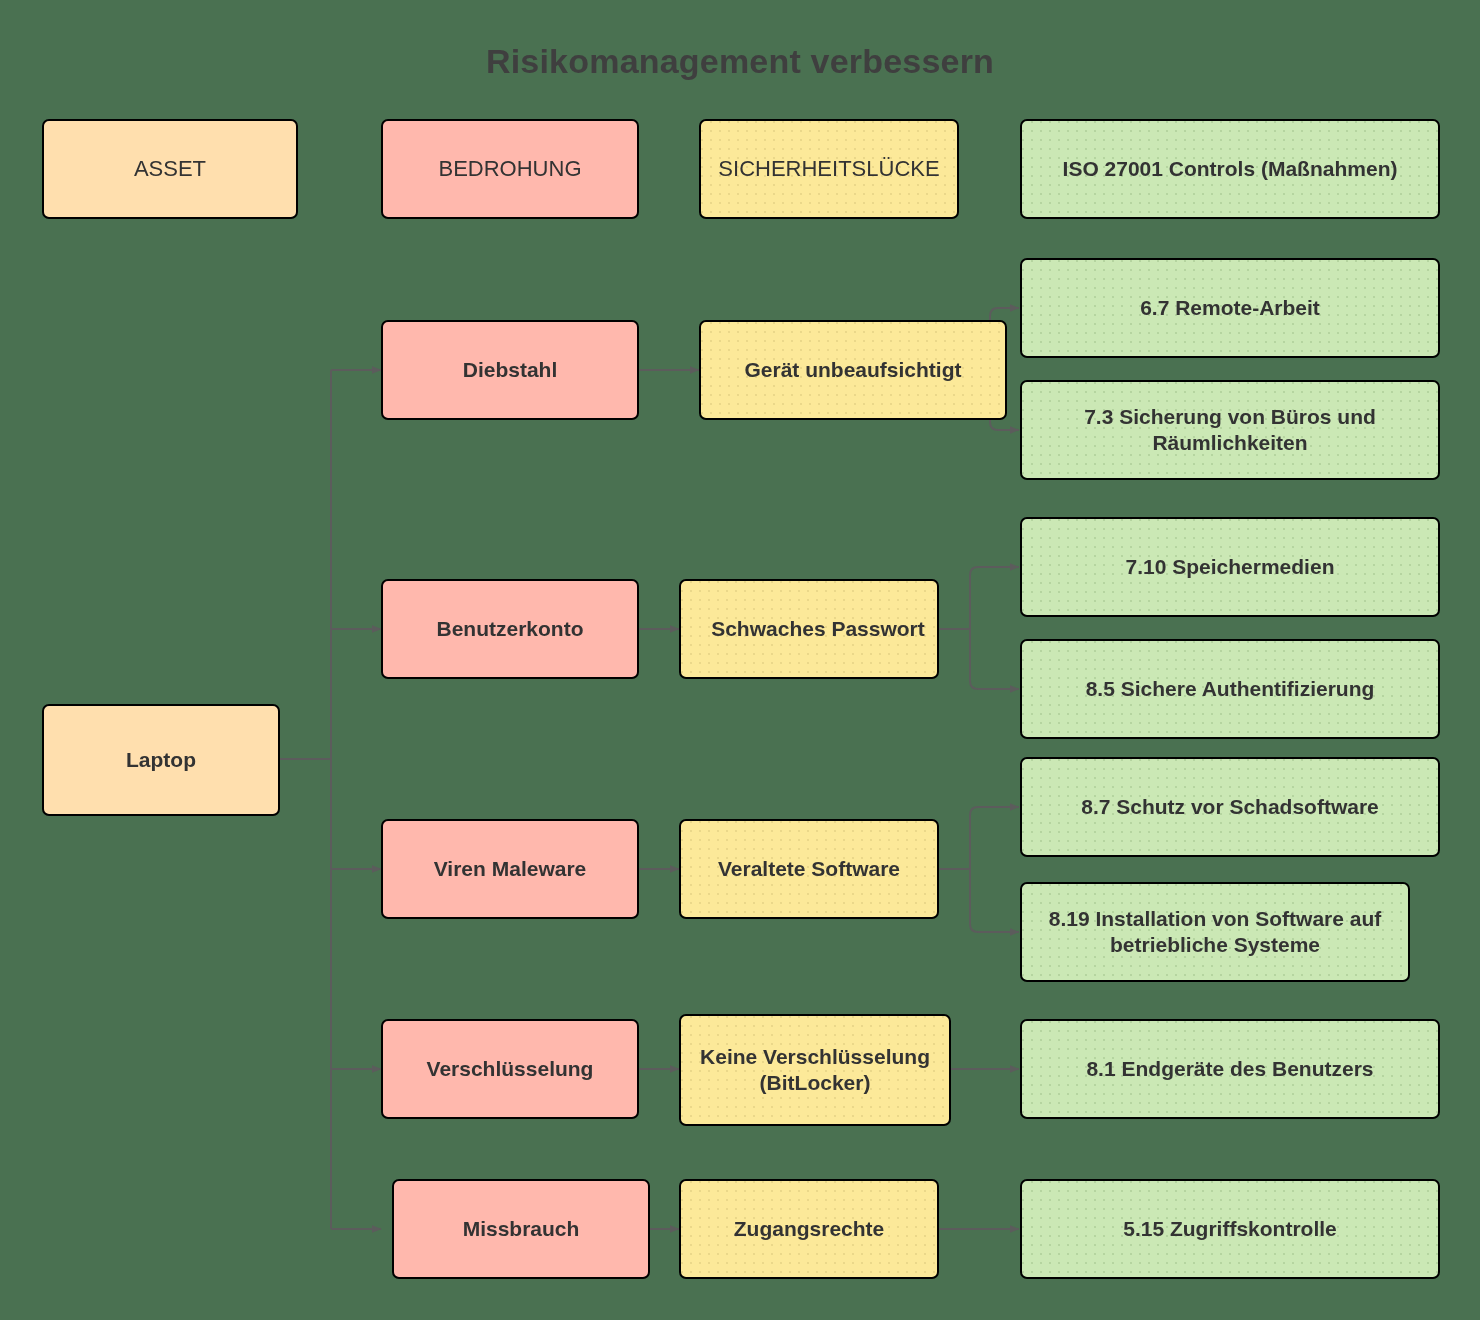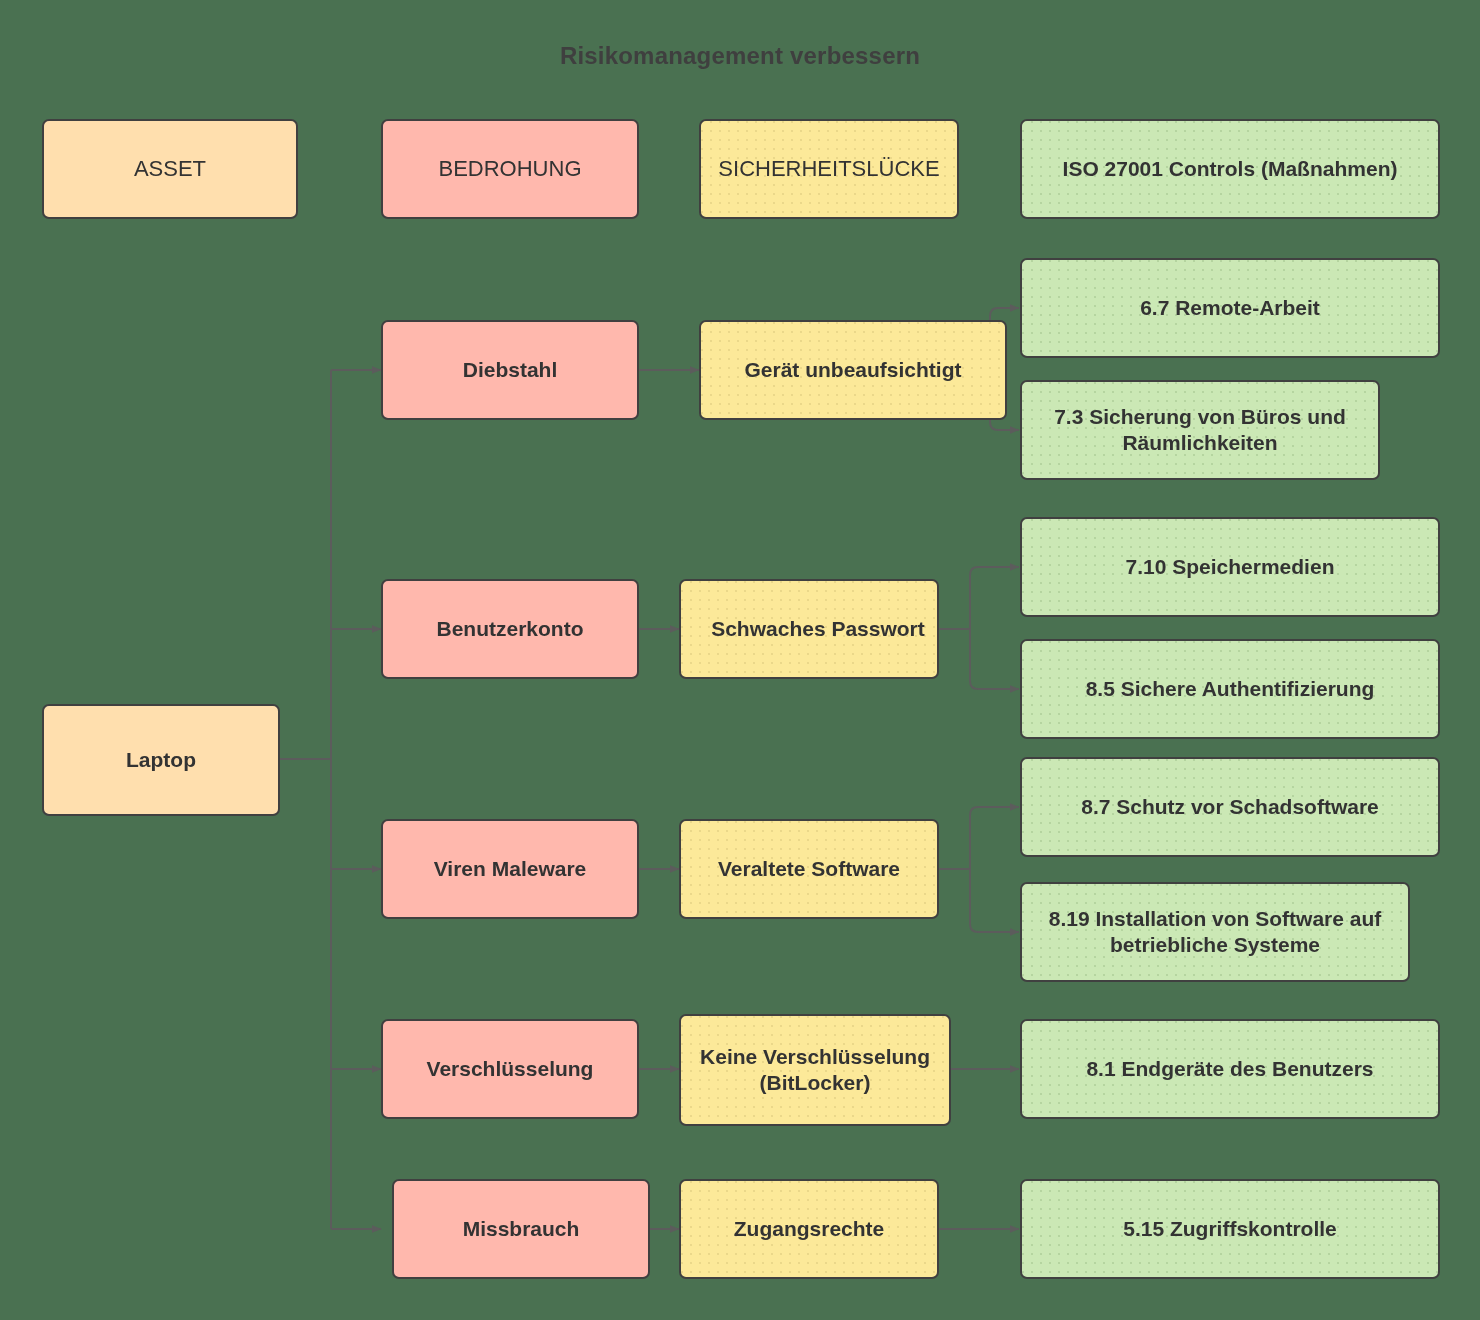--- a/index.html
+++ b/index.html
@@ -22,21 +22,21 @@
     position: absolute;
     left: 0;
     top: 0;
     width: 1480px;
     height: 1320px;
     pointer-events: none;
   }
   .node {
     position: absolute;
     box-sizing: border-box;
-    border: 2px solid #404040;
+    border: 2px solid #000000;
     border-radius: 7px;
     display: flex;
     align-items: center;
     justify-content: center;
     text-align: center;
     color: #333333;
     font-size: 21px;
     line-height: 1.25;
     padding: 4px 10px;
   }
@@ -53,21 +53,21 @@
   .control.textured {
     background-image: radial-gradient(circle at 1px 1px, rgba(70,110,50,0.16) 0.9px, transparent 1px);
     background-size: 9px 9px;
   }
   #title {
     position: absolute;
     left: 0;
     top: 42px;
     width: 1480px;
     text-align: center;
-    font-size: 24px;
+    font-size: 34px;
     font-weight: bold;
     color: #3f3f3f;
     letter-spacing: 0.2px;
   }
 </style>
 </head>
 <body>
 
 <div id="stage">
 
@@ -118,21 +118,21 @@
   <div class="node asset regular" style="left:42px;  top:119px; width:256px; height:100px;">ASSET</div>
   <div class="node threat regular" style="left:381px; top:119px; width:258px; height:100px;">BEDROHUNG</div>
   <div class="node vuln regular textured" style="left:699px; top:119px; width:260px; height:100px;">SICHERHEITSLÜCKE</div>
   <div class="node control bold textured" style="left:1020px; top:119px; width:420px; height:100px;">ISO 27001 Controls (Maßnahmen)</div>
 
   <div class="node asset bold" style="left:42px; top:704px; width:238px; height:112px;">Laptop</div>
 
   <div class="node threat bold" style="left:381px; top:320px; width:258px; height:100px;">Diebstahl</div>
   <div class="node vuln bold textured" style="left:699px; top:320px; width:308px; height:100px;">Gerät unbeaufsichtigt</div>
   <div class="node control bold textured" style="left:1020px; top:258px; width:420px; height:100px;">6.7 Remote-Arbeit</div>
-  <div class="node control bold textured" style="left:1020px; top:380px; width:360px; height:100px;">7.3 Sicherung von Büros und Räumlichkeiten</div>
+  <div class="node control bold textured" style="left:1020px; top:380px; width:420px; height:100px;">7.3 Sicherung von Büros und Räumlichkeiten</div>
 
   <div class="node threat bold" style="left:381px; top:579px; width:258px; height:100px;">Benutzerkonto</div>
   <div class="node vuln bold textured" style="left:679px; top:579px; width:260px; height:100px;padding-left:28px;">Schwaches Passwort</div>
   <div class="node control bold textured" style="left:1020px; top:517px; width:420px; height:100px;">7.10 Speichermedien</div>
   <div class="node control bold textured" style="left:1020px; top:639px; width:420px; height:100px;">8.5 Sichere Authentifizierung</div>
 
   <div class="node threat bold" style="left:381px; top:819px; width:258px; height:100px;">Viren Maleware</div>
   <div class="node vuln bold textured" style="left:679px; top:819px; width:260px; height:100px;">Veraltete Software</div>
   <div class="node control bold textured" style="left:1020px; top:757px; width:420px; height:100px;">8.7 Schutz vor Schadsoftware</div>
   <div class="node control bold textured" style="left:1020px; top:882px; width:390px; height:100px;">8.19 Installation von Software auf betriebliche Systeme</div>

